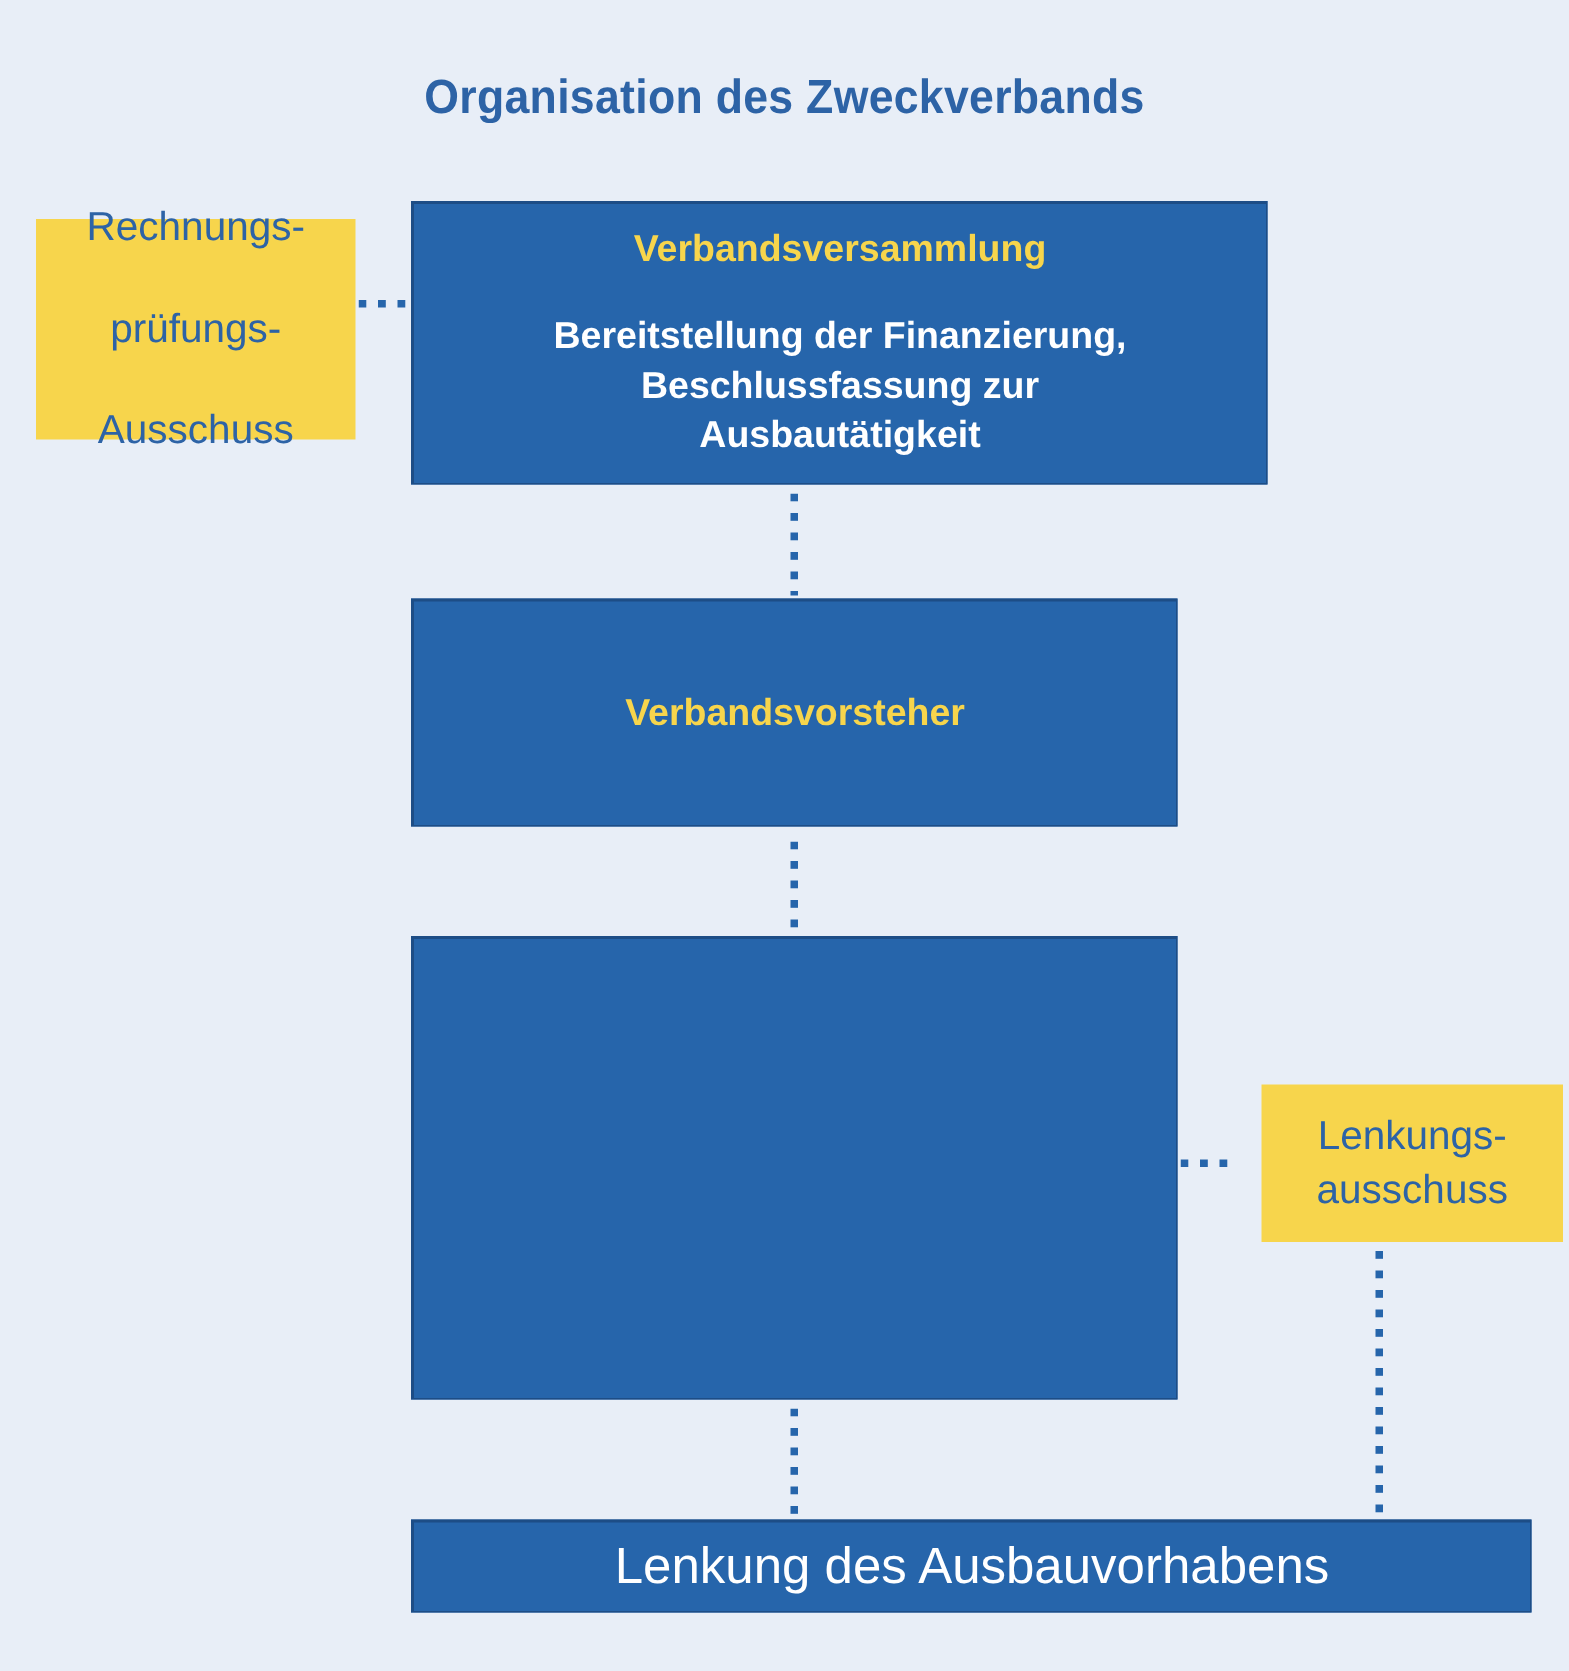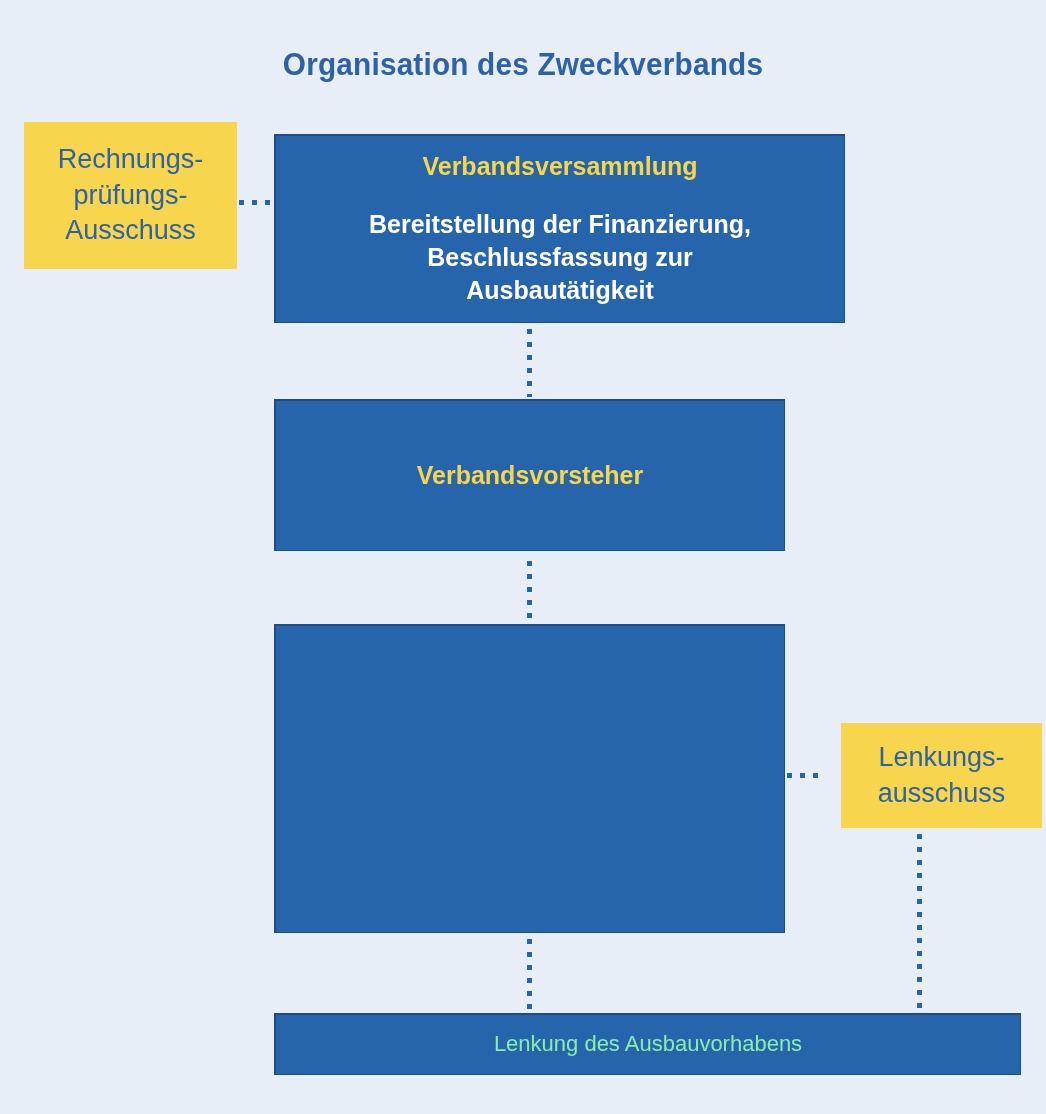--- a/index.html
+++ b/index.html
@@ -74,22 +74,22 @@
   }
   .box-body {
     font-size: 25px;
     font-weight: bold;
     color: #ffffff;
     line-height: 1.33;
     white-space: pre-line;
     margin-top: 24px;
   }
   .bar-label {
-    font-size: 22px;
-    color: #86efac;
+    font-size: 34px;
+    color: #ffffff;
     line-height: 1.2;
   }
   .yellow-line {
     display: block;
     white-space: pre;
   }
 
   
   .conn {
     position: absolute;
@@ -109,21 +109,21 @@
 </style>
 </head>
 <body>
 
 <div id="stage">
 
   <div class="title">Organisation des Zweckverbands</div>
 
   <div class="conn conn-h" style="left:239px; top:200px; width:36px;"></div>
 
-  <div class="box box-yellow" style="left:24px; top:122px; width:213px; height:147px;">
+  <div class="box box-yellow" style="left:24px; top:146px; width:213px; height:147px;gap:32px;">
     <span class="yellow-line">Rechnungs-</span>
     <span class="yellow-line">prüfungs-</span>
     <span class="yellow-line">Ausschuss</span>
   </div>
 
   <div class="box box-blue" style="left:274px; top:134px; width:571px; height:189px;">
     <div class="box-heading">Verbandsversammlung</div>
     <div class="box-body">Bereitstellung der Finanzierung,
 Beschlussfassung zur
 Ausbautätigkeit</div>

